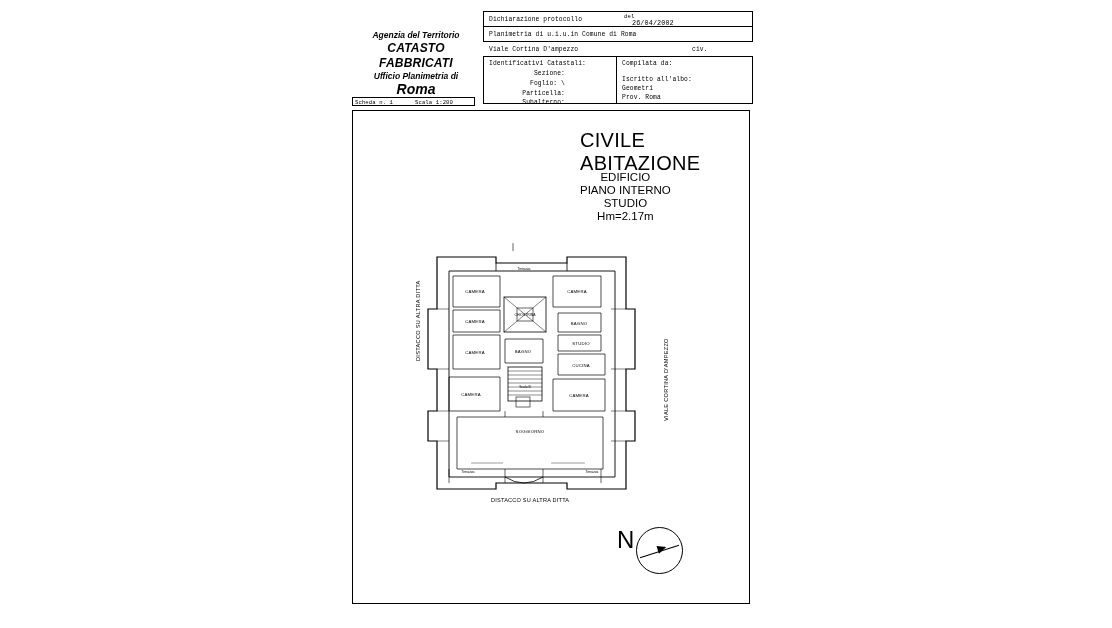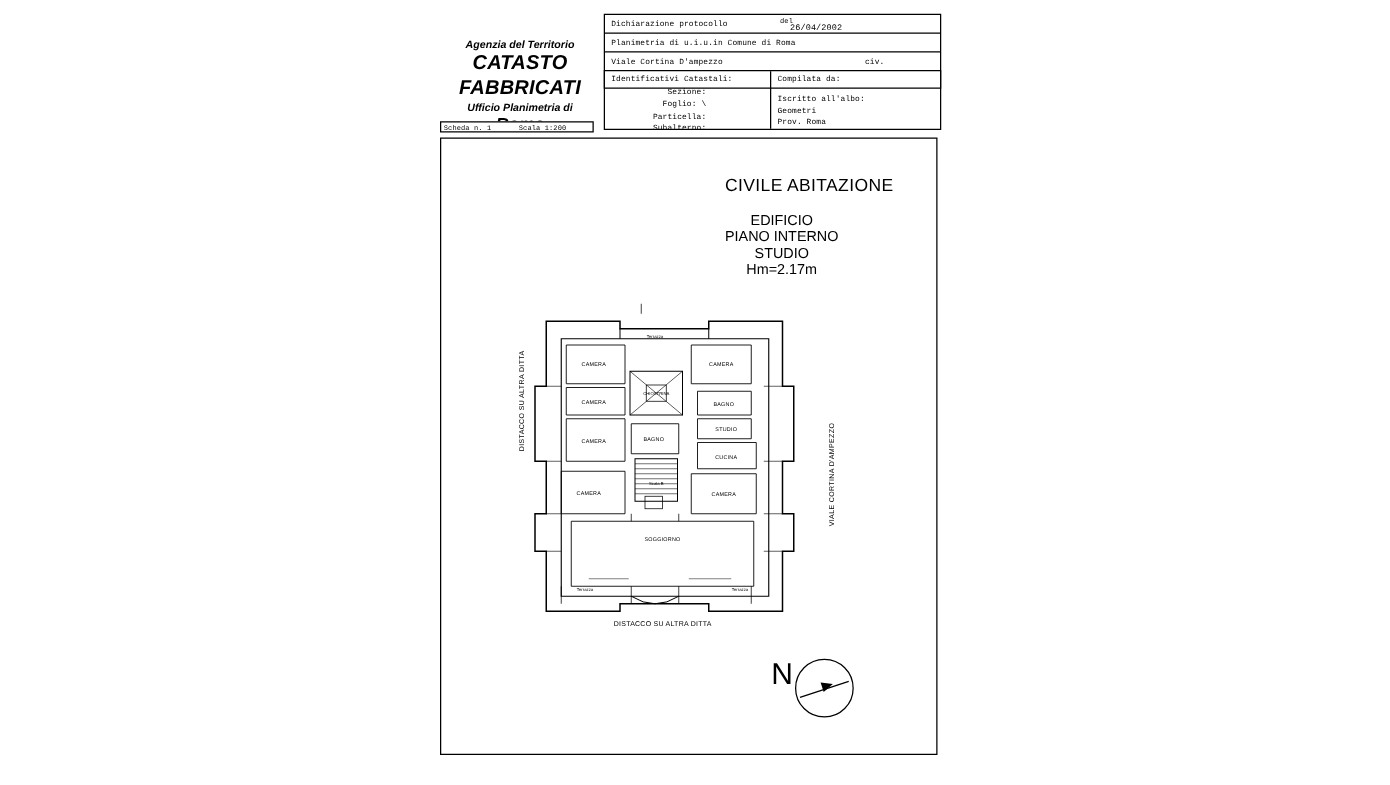--- a/index.html
+++ b/index.html
@@ -29,40 +29,40 @@
     width: 128px;
     text-align: center;
     line-height: 1.25;
     font-style: italic;
   }
   .agency-line1 {
     font-size: 8.5px;
     font-weight: bold;
   }
   .agency-line2 {
-    font-size: 16px;
+    font-size: 12px;
     font-weight: bold;
     letter-spacing: 0.2px;
   }
   .agency-line3 {
     font-size: 8.5px;
     font-weight: bold;
   }
   .agency-line4 {
     font-size: 14px;
     font-weight: bold;
   }
 
   
   .form-top {
     position: absolute;
     left: 483px;
     top: 11px;
     width: 270px;
-    height: 60px;
+    height: 31px;
     border: 1px solid #000;
     box-sizing: border-box;
   }
   .form-row {
     position: relative;
     height: 15px;
     border-bottom: 1px solid #000;
     box-sizing: border-box;
   }
   .form-row:last-child { border-bottom: none; }
@@ -177,22 +177,22 @@
     width: 398px;
     height: 494px;
     border: 1px solid #000;
     box-sizing: border-box;
     background: #fff;
   }
 
   .title-main {
     position: absolute;
     left: 227px;
-    top: 29px;
-    font-size: 14px;
+    top: 18px;
+    font-size: 20px;
     letter-spacing: 0.3px;
   }
   .title-sub {
     position: absolute;
     left: 227px;
     top: 60px;
     font-size: 11.5px;
     line-height: 1.12;
     text-align: center;
   }

